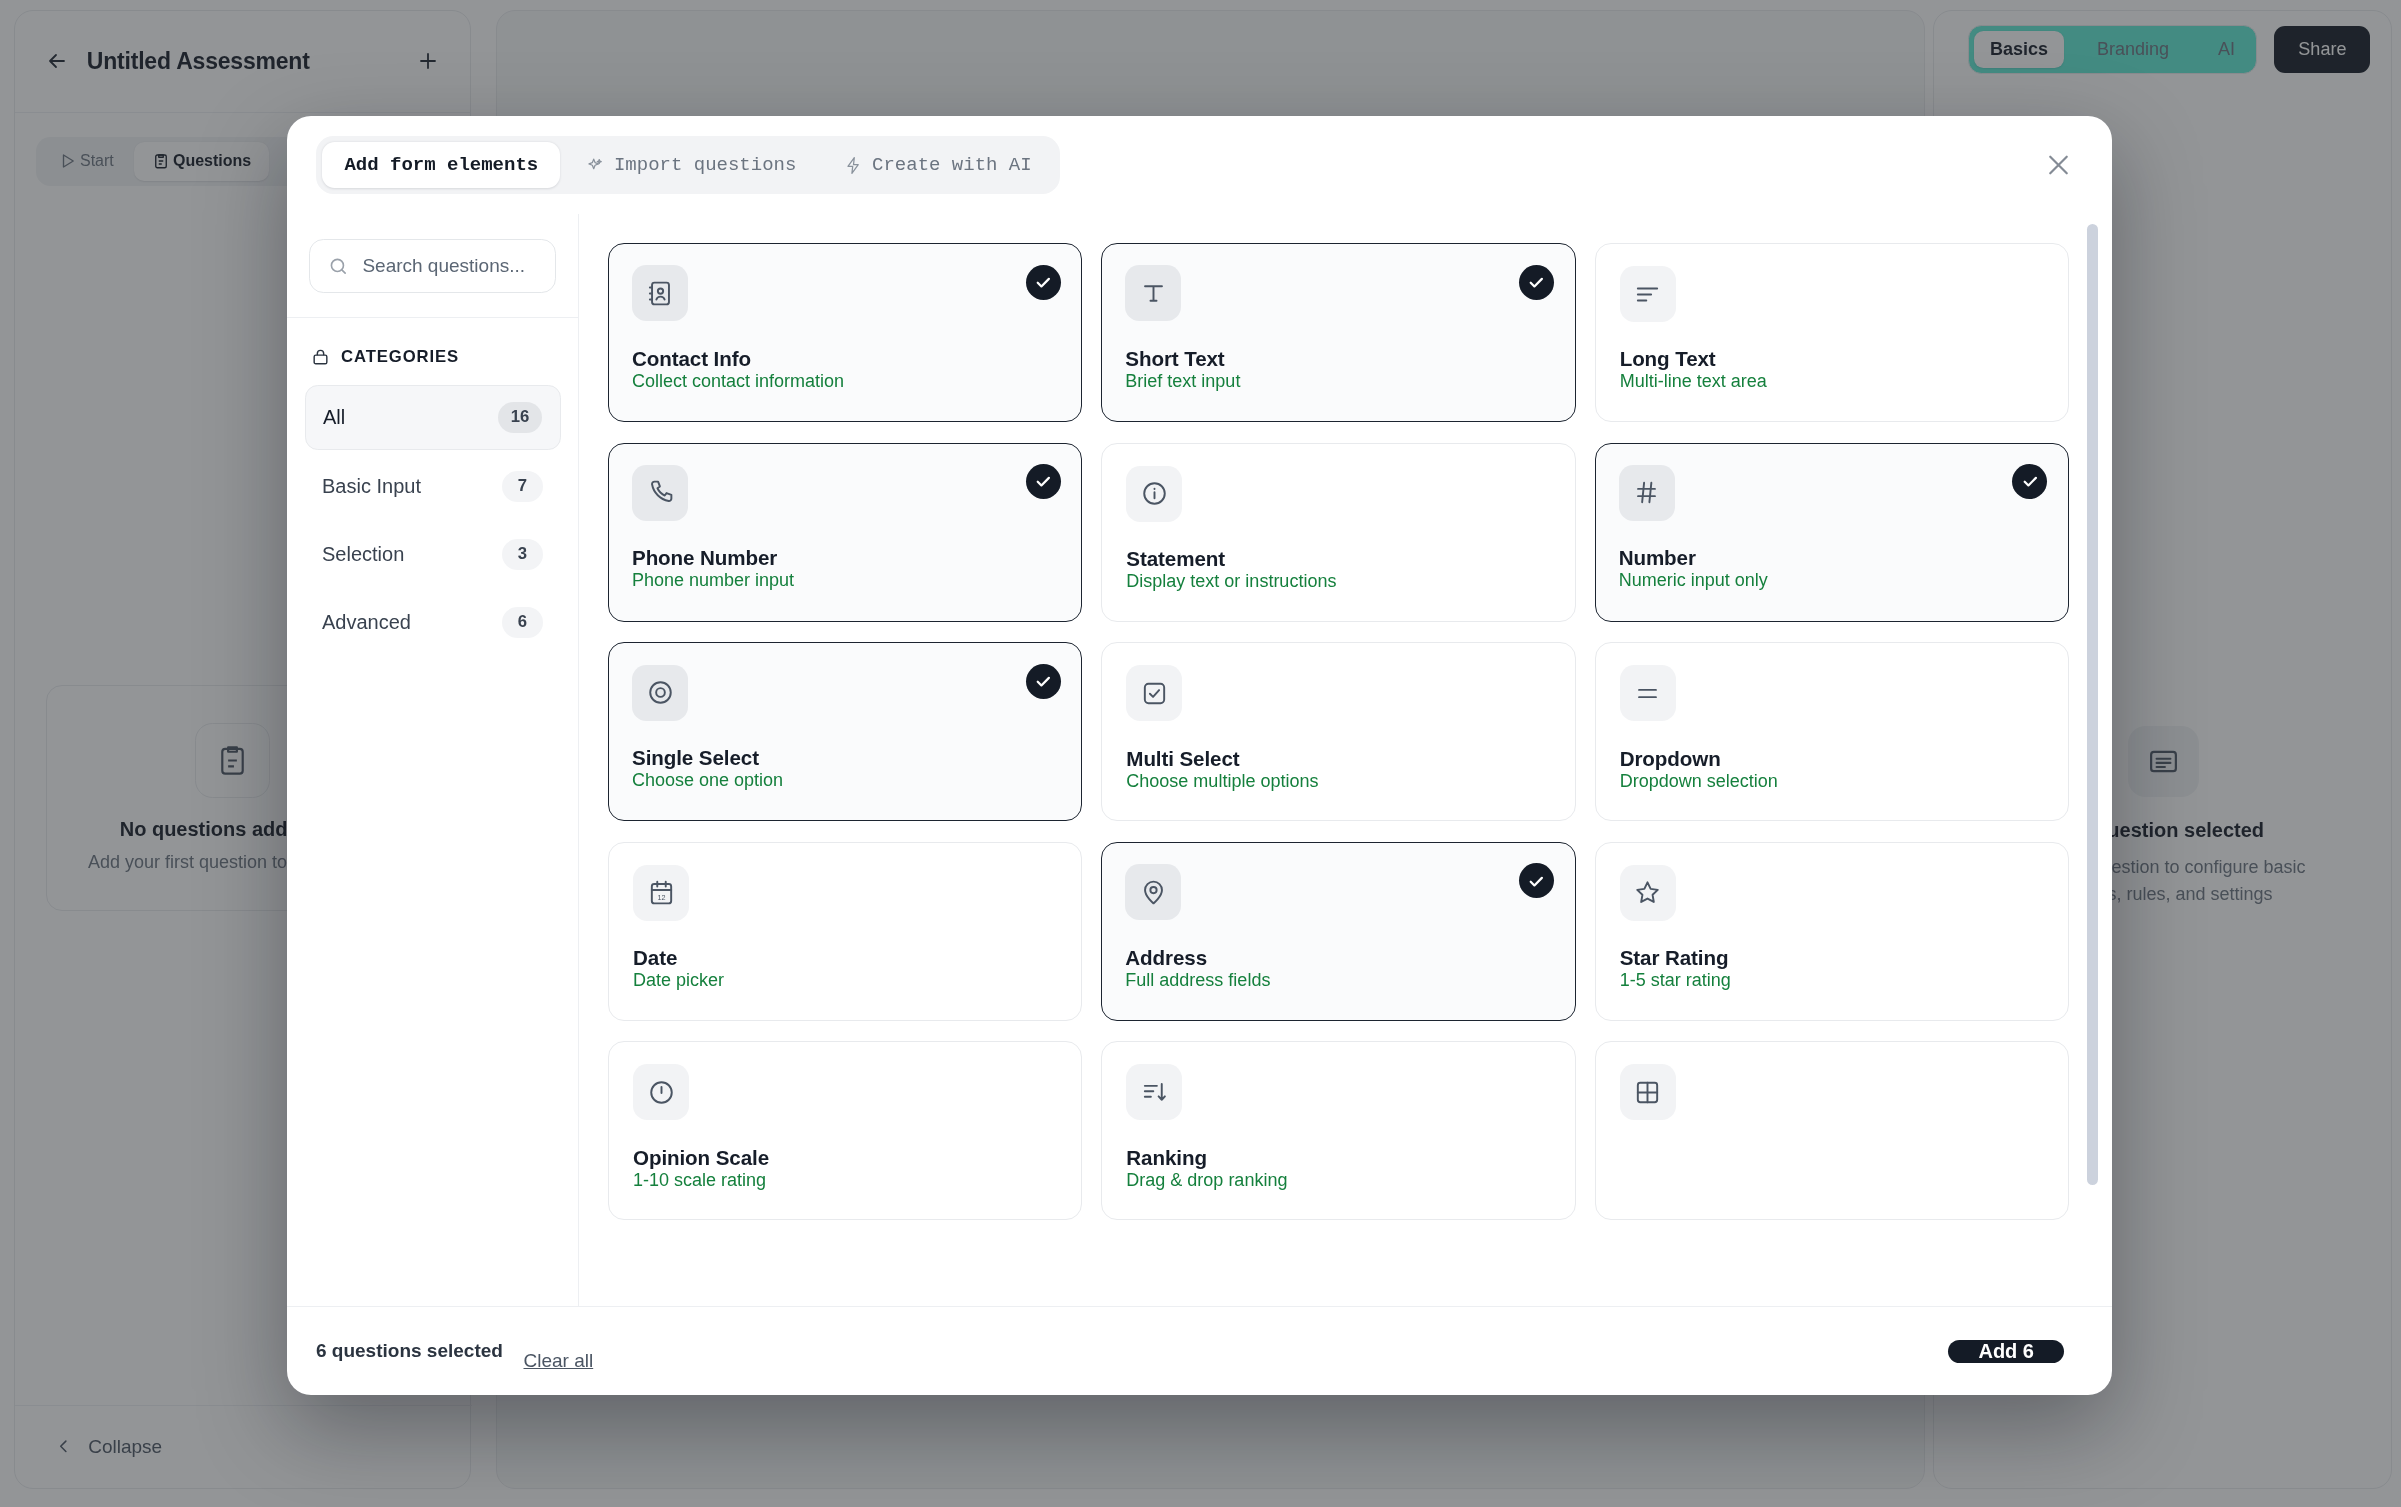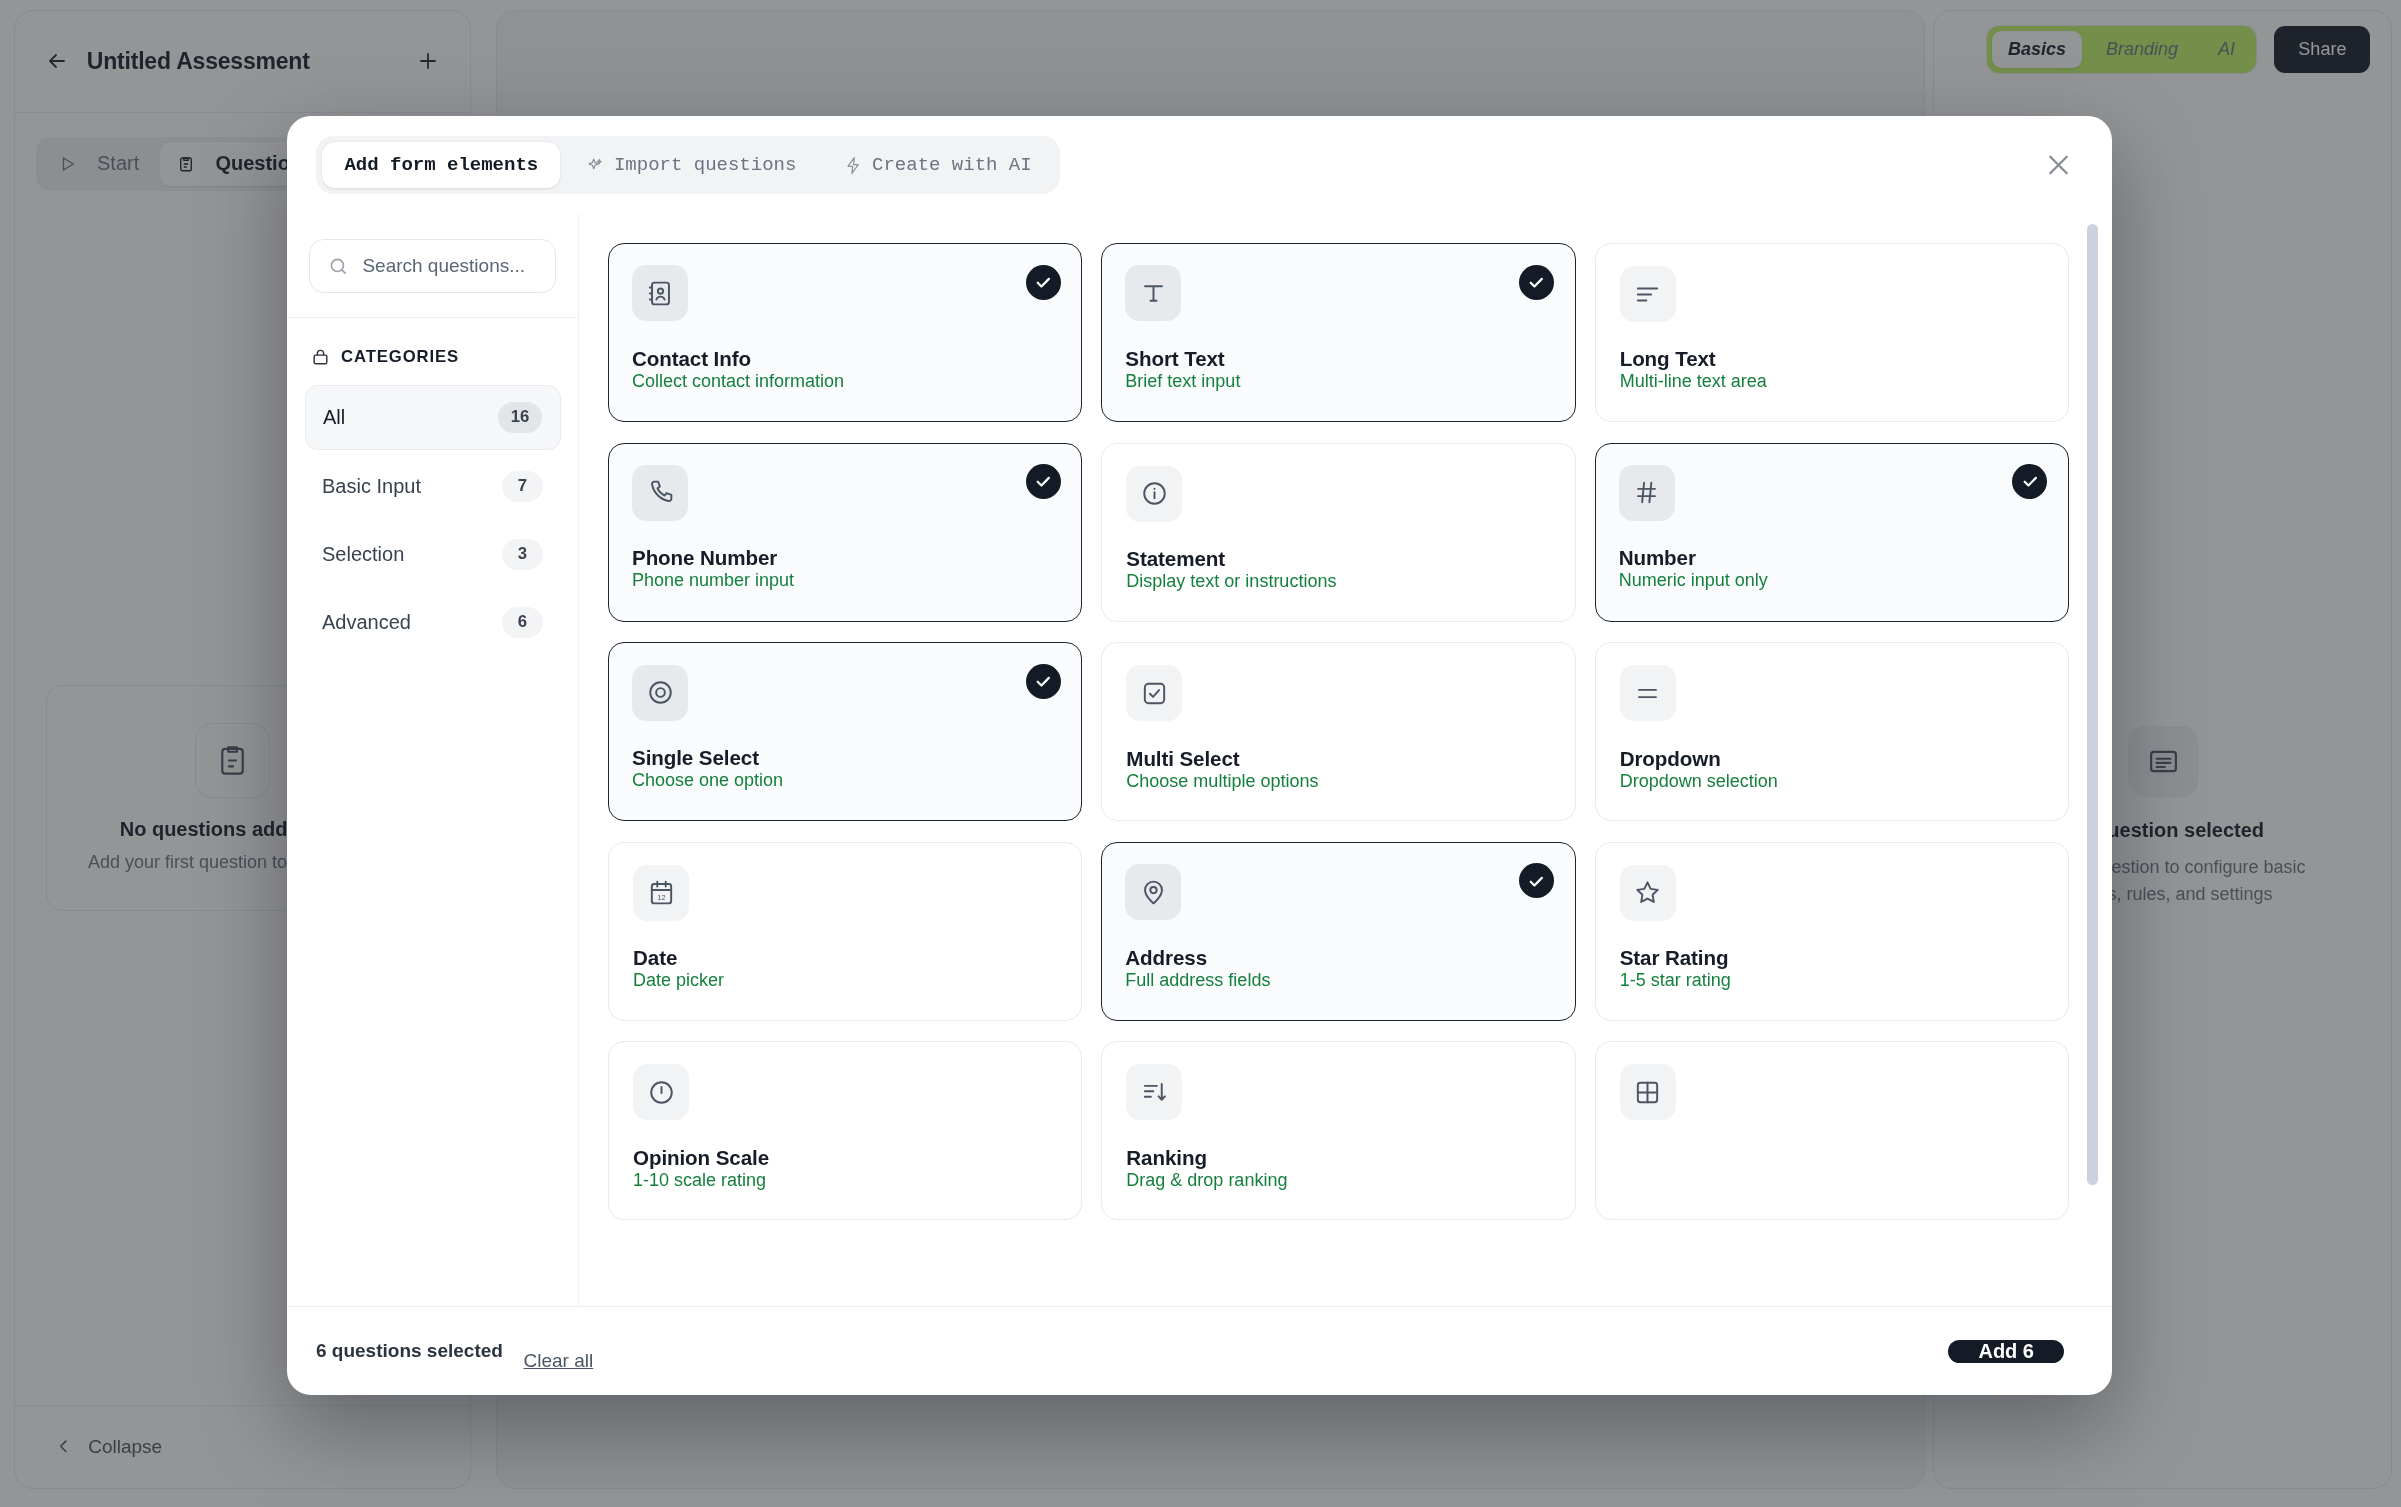--- a/index.html
+++ b/index.html
@@ -35,23 +35,23 @@
 
   .seg-wrap {
     margin: 24px 20.6px 0 20.6px;
     background: #f1f3f5;
     border-radius: 14.3px;
     padding: 5.6px;
     display: flex; align-items: center; gap: 3.2px;
     width: 397px;
   }
   .seg-item {
-    display: flex; align-items: center; gap: 20px;
+    display: flex; align-items: center; gap: 3px;
     padding: 10.3px 17.5px; border-radius: 10.3px;
-    font-size: 20px; color: #6b7480; white-space: nowrap;
+    font-size: 16px; color: #6b7480; white-space: nowrap;
   }
   .seg-item.active { background: #ffffff; color: #161d29; font-weight: 600;
     box-shadow: 0 0.8px 1.6px rgba(15,23,42,.10); }
   .seg-ico { width: 18px; height: 18px; flex: 0 0 auto; }
 
   .empty-card {
     position: absolute; left: 46px; top: 685px;
     width: 373px; height: 226px;
     border: 0.8px solid #e8eaed; border-radius: 16px;
     display: flex; flex-direction: column; align-items: center;
@@ -86,23 +86,23 @@
     width: 459px; height: 1479px;
     background: #ffffff;
     border: 0.8px solid #e8eaed;
     border-radius: 19px;
   }
   .app-right-header {
     height: 78px; display: flex; align-items: center;
     justify-content: flex-end; gap: 17.5px; padding: 0 20.6px;
   }
   .mini-seg {
-    display: flex; align-items: center; gap: 8px;
-    background: #bef264; border: 0.8px solid #e8eaed;
-    border-radius: 13.5px; padding: 4.8px; font-style: italic;
+    display: flex; align-items: center; gap: 17px;
+    background: #5eead4; border: 0.8px solid #e8eaed;
+    border-radius: 13.5px; padding: 4.8px;
   }
   .mini-seg-item {
     padding: 8px 16px; border-radius: 9.5px;
     font-size: 18px; color: #6b7480; white-space: nowrap;
   }
   .mini-seg-item.active { background: #fff; color: #161d29; font-weight: 600;
     box-shadow: 0 0.8px 1.6px rgba(15,23,42,.10); }
   .share-btn {
     background: #141b26; color: #fff; border: none;
     font-size: 18px; font-weight: 500;

